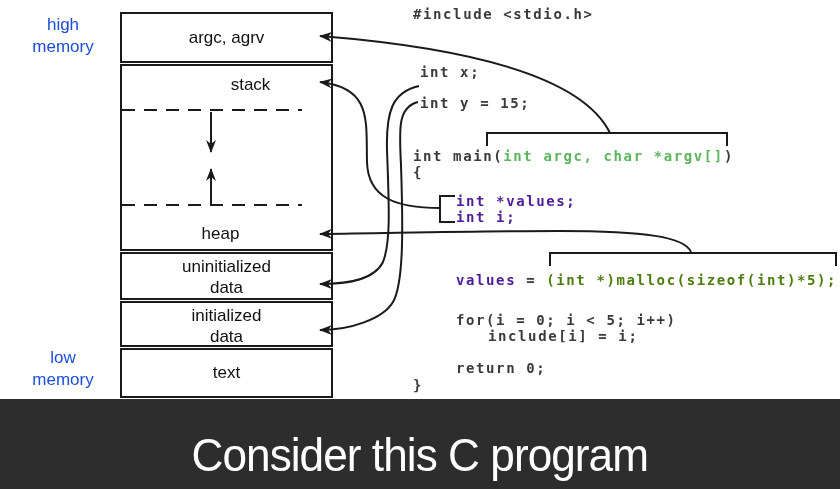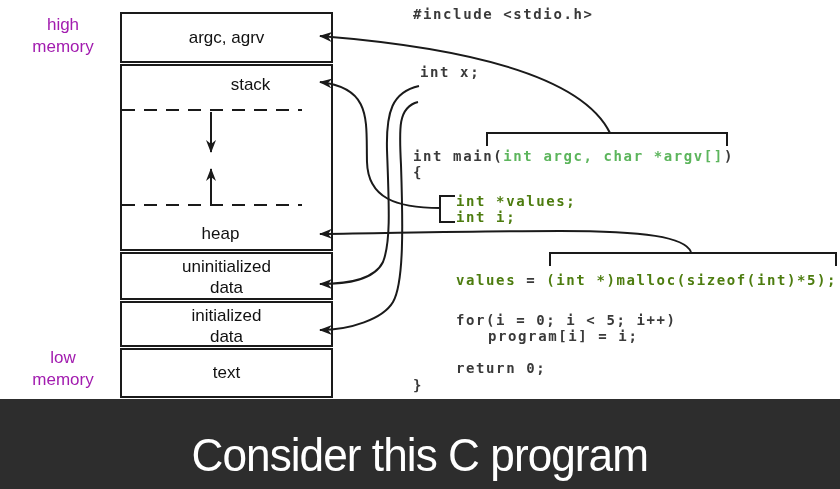--- a/index.html
+++ b/index.html
@@ -8,32 +8,32 @@
     font-family:"Liberation Sans",sans-serif;
   }
   
   .membox{
     position:absolute;left:120px;width:213px;background:#fff;
     border:2px solid #1a1a1a;box-sizing:border-box;
     color:#111;font-size:17px;text-align:center;
   }
   .side-label{
     position:absolute;left:8px;width:110px;text-align:center;
-    color:#a21caf;font-size:17px;line-height:22px;
+    color:#1d4ed8;font-size:17px;line-height:22px;
   }
   .sec-label{display:block;}
   .two-line{line-height:21px;padding-top:2px;}
   
   .codeline{
     position:absolute;white-space:pre;
     font-family:"DejaVu Sans Mono","Liberation Mono",monospace;
     font-weight:bold;font-size:14px;letter-spacing:1.6px;color:#3a3a3a;
   }
   .c-green{color:#5cb55c;}
-  .c-red{color:#4d7c0f;}
+  .c-red{color:#4c1d95;}
   .c-blue{color:#4d7c0f;}
   
   .overlay{position:absolute;left:0;top:0;pointer-events:none;}
   
   .banner{
     position:absolute;left:0;top:399px;width:840px;height:112px;background:#2d2d2d;
     display:flex;align-items:center;justify-content:center;
   }
   .banner-title{
     color:#ffffff;font-size:46px;font-weight:400;letter-spacing:-1px;
@@ -72,27 +72,28 @@
     <span class="sec-label">initialized</span>
     <span class="sec-label">data</span>
   </div>
 
   <div class="membox" style="top:348px;height:50px;line-height:46px;">
     <span>text</span>
   </div>
 
   <div class="codeline" style="left:413px;top:6px;">#include &lt;stdio.h&gt;</div>
   <div class="codeline" style="left:420px;top:64px;">int x;</div>
+  <div class="codeline" style="left:420px;top:95px;">int y = 15;</div>
   <div class="codeline" style="left:413px;top:148px;"><span>int main(</span><span class="c-green">int argc, char *argv[]</span><span>)</span></div>
   <div class="codeline" style="left:413px;top:164px;">{</div>
   <div class="codeline c-red" style="left:456px;top:193px;">int *values;</div>
   <div class="codeline c-red" style="left:456px;top:209px;">int i;</div>
   <div class="codeline" style="left:456px;top:272px;"><span class="c-red">values</span><span> = </span><span class="c-blue">(int *)malloc(sizeof(int)*5);</span></div>
   <div class="codeline" style="left:456px;top:312px;">for(i = 0; i &lt; 5; i++)</div>
-  <div class="codeline" style="left:488px;top:328px;">program[i] = i;</div>
+  <div class="codeline" style="left:488px;top:328px;">include[i] = i;</div>
   <div class="codeline" style="left:456px;top:360px;">return 0;</div>
   <div class="codeline" style="left:413px;top:377px;">}</div>
 
   <svg class="overlay" width="840" height="489" viewBox="0 0 840 489">
     <defs>
       <marker id="ah" markerWidth="14" markerHeight="12" refX="12" refY="5" orient="auto" markerUnits="userSpaceOnUse">
         <path d="M13,5 L0,0 L4,5 L0,10 Z" fill="#1a1a1a"></path>
       </marker>
     </defs>
     <g stroke="#1a1a1a" stroke-width="2" fill="none">

